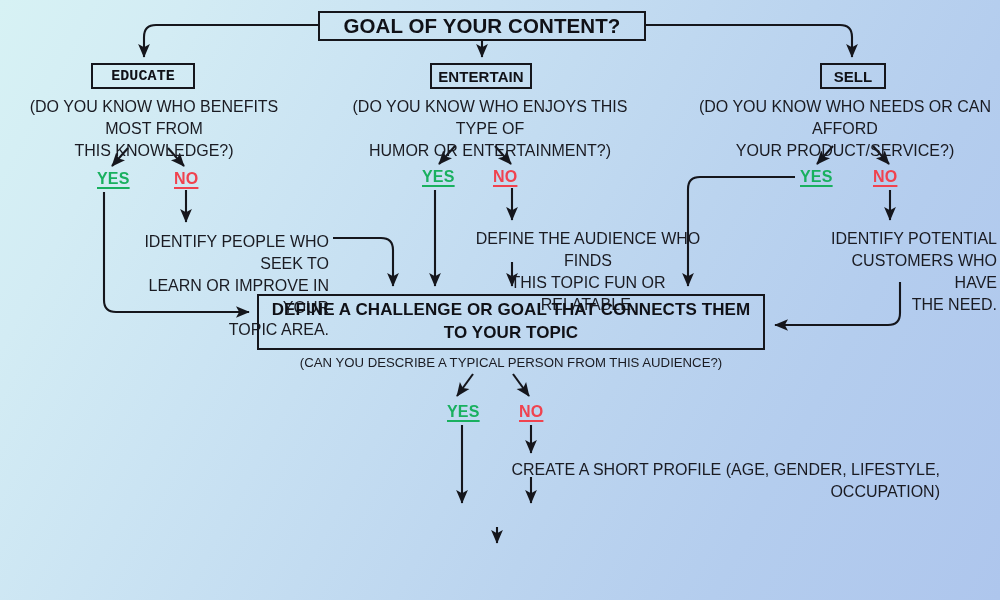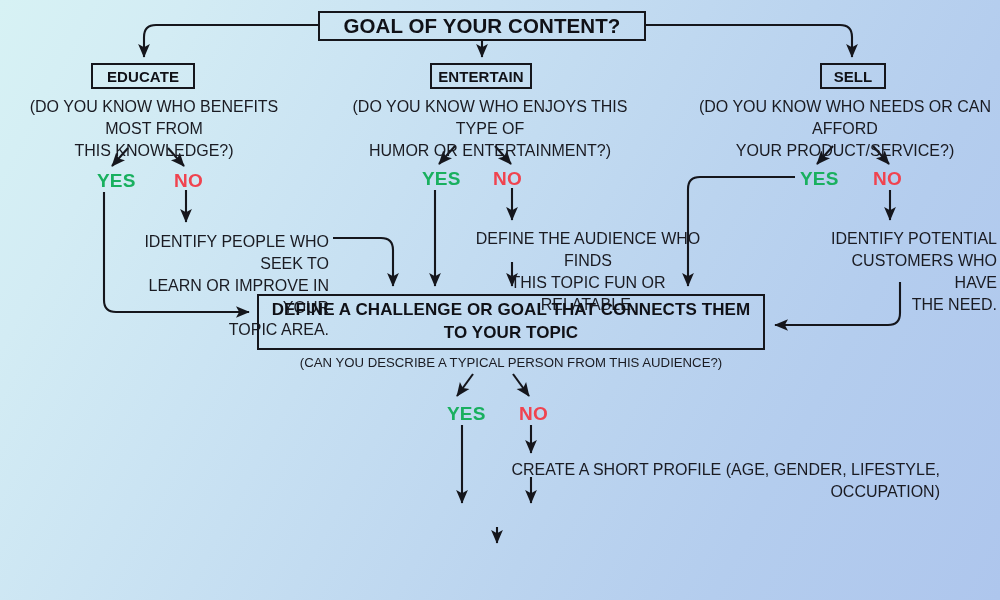--- a/index.html
+++ b/index.html
@@ -47,20 +47,21 @@
   }
   #goal-box {
     left: 318px; top: 11px;
     width: 328px; height: 30px;
     font-size: 20.5px;
   }
   #educate-box {
     left: 91px; top: 63px;
     width: 104px; height: 26px;
     font-size: 15px;
+    font-family: Liberation Mono, monospace;
   }
   #entertain-box {
     left: 430px; top: 63px;
     width: 102px; height: 26px;
     font-size: 15px;
   }
   #sell-box {
     left: 820px; top: 63px;
     width: 66px; height: 26px;
     font-size: 15px;
@@ -103,22 +104,23 @@
     width: 700px;
     text-align: center;
     font-size: 19.5px;
     font-weight: bold;
     color: #101117;
   }
 
   
   .dec {
     position: absolute;
-    font-size: 19px;
+    font-size: 16px;
     font-weight: bold;
+    text-decoration: underline;
     text-underline-offset: 2.5px;
     text-decoration-thickness: 2px;
     letter-spacing: 0.2px;
   }
   .yes { color: #19b05f; }
   .no  { color: #f0434f; }
 
   #yes-edu { left: 97px; top: 170px; }
   #no-edu  { left: 174px; top: 170px; }
   #yes-ent { left: 422px; top: 168px; }

